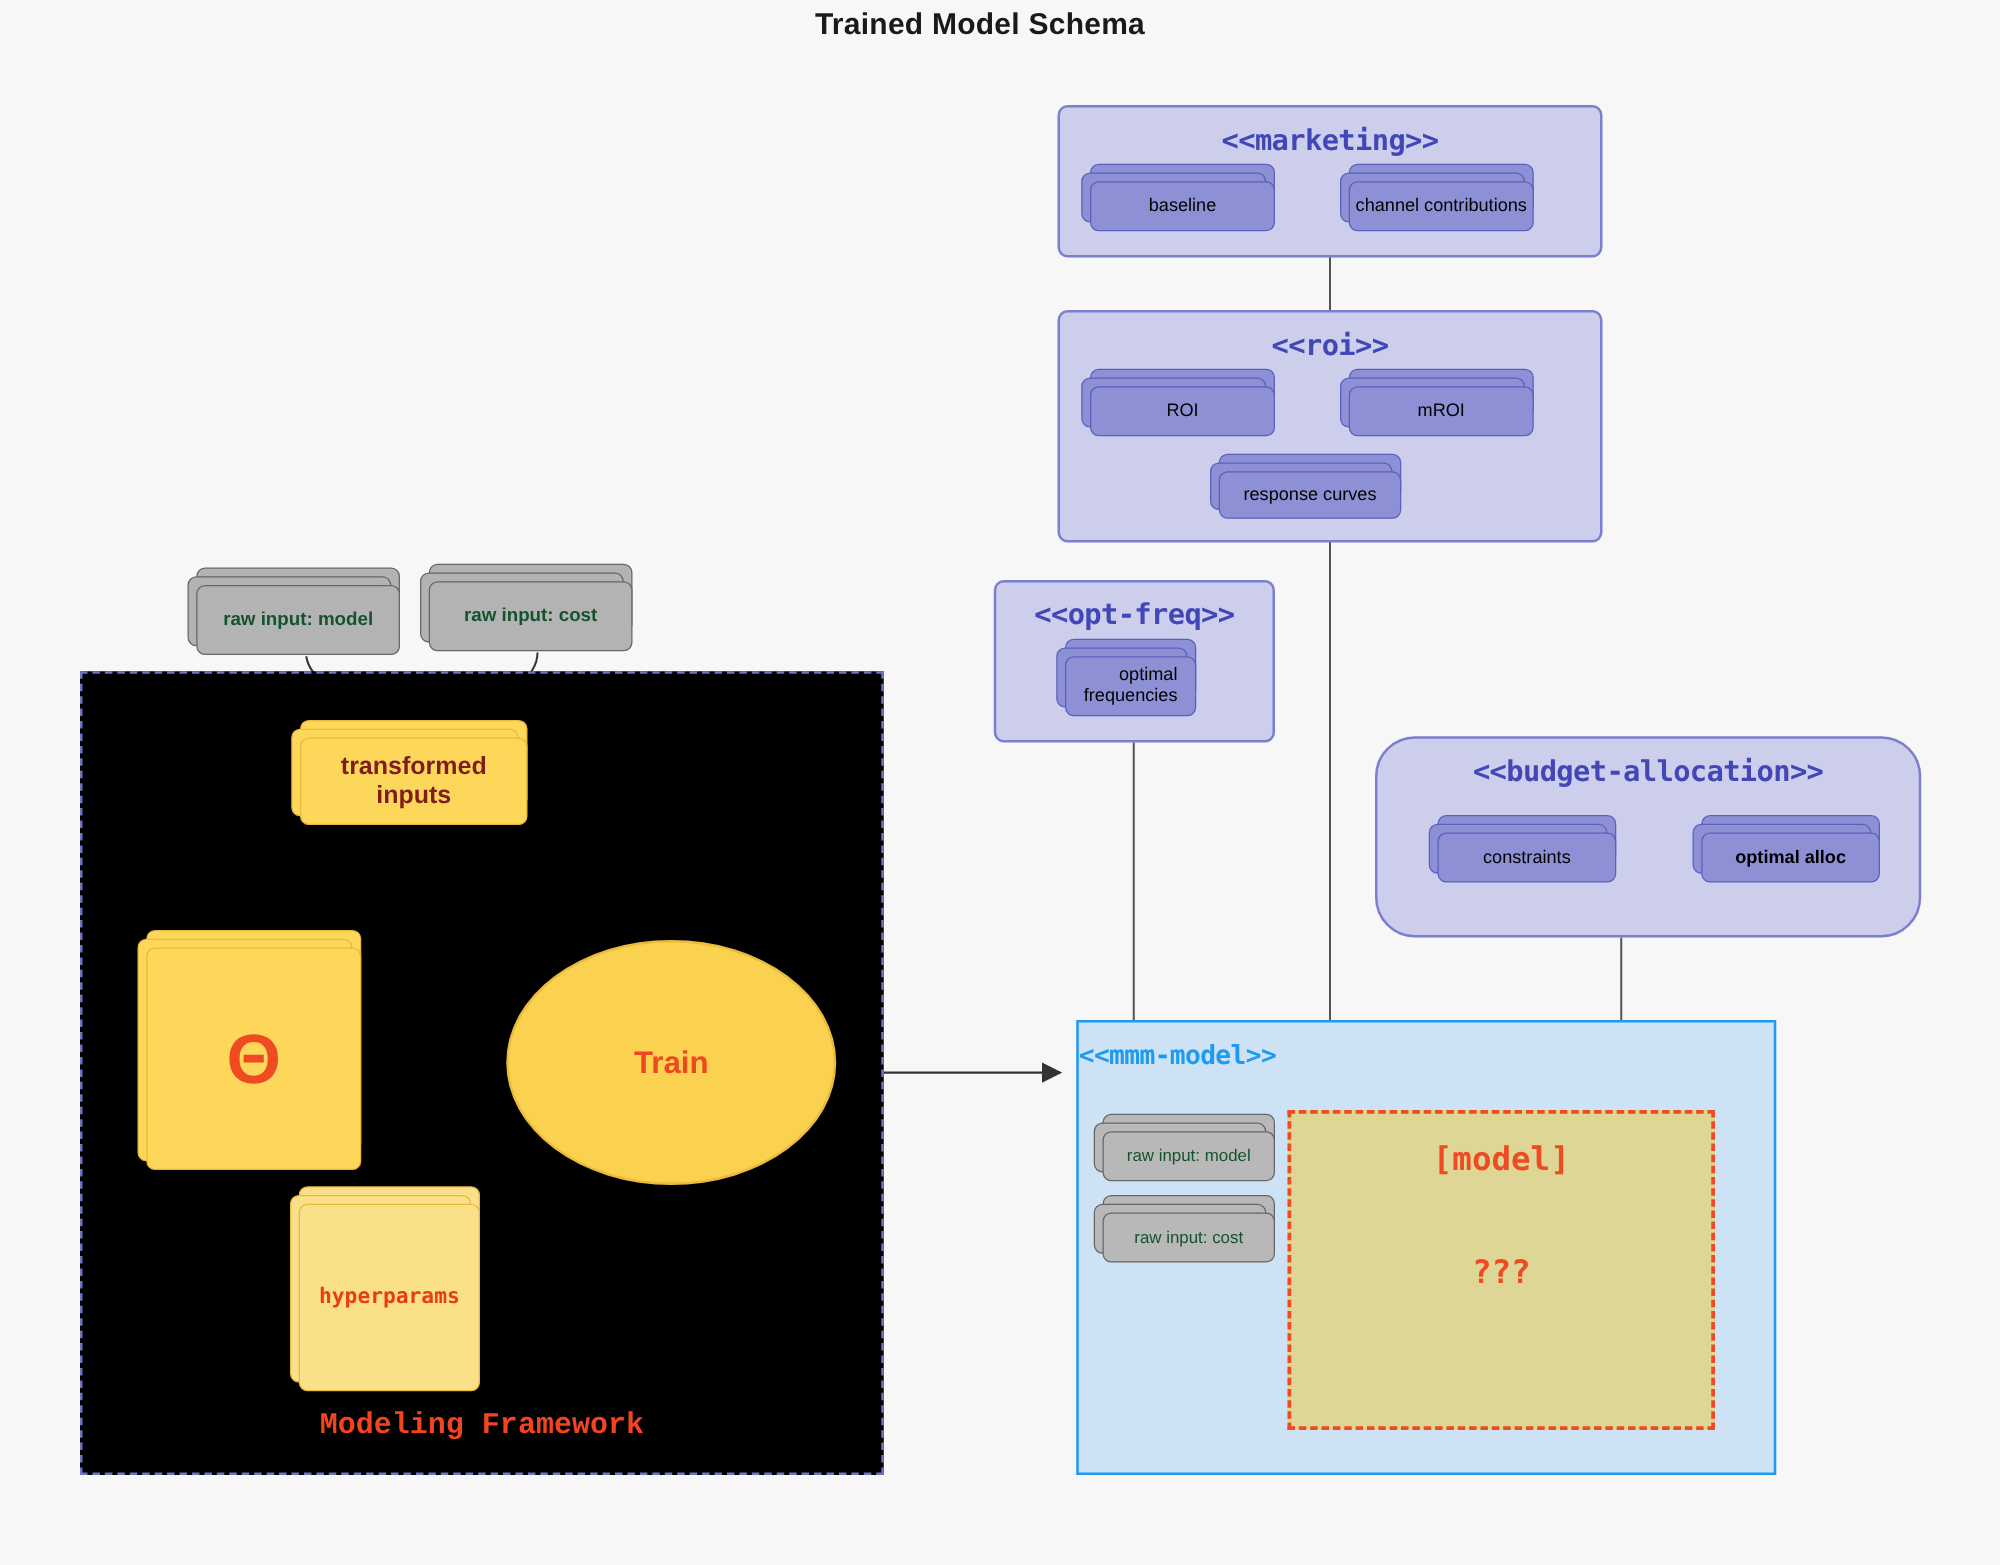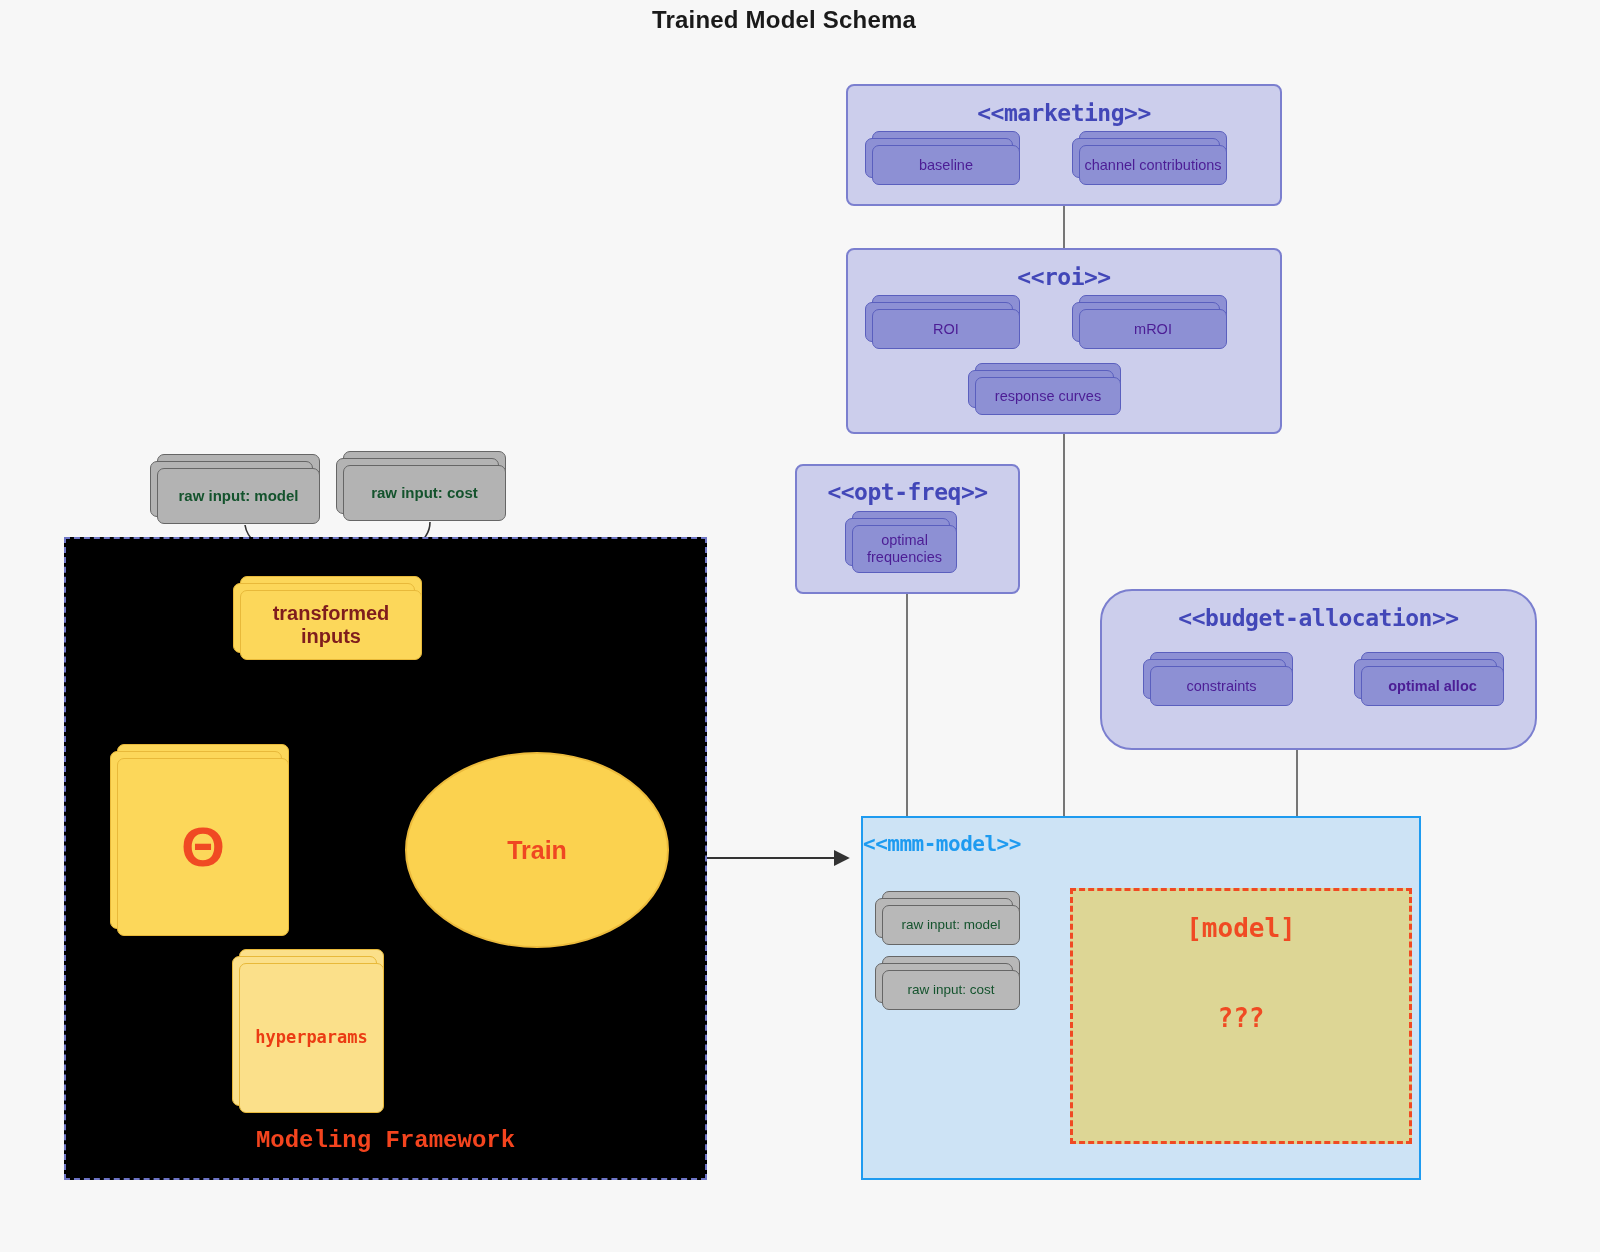--- a/index.html
+++ b/index.html
@@ -79,22 +79,23 @@
     line-height: 1.15;
   }
   
   .node-purple .shadow-card,
   .node-purple .shadow-card2,
   .node-purple .face {
     background: #8d90d4;
     border: 1.6px solid #5a5fbe;
   }
   .node-purple .face {
-    color: #4c1d95;
+    color: #000000;
     font-size: 14.5px;
+    text-align: right;
   }
   
   .node-grey .shadow-card,
   .node-grey .shadow-card2,
   .node-grey .face {
     background: #b3b3b3;
     border: 1.6px solid #666666;
   }
   .node-grey .face {
     color: #14532d;
@@ -184,21 +185,20 @@
     font-family: "DejaVu Sans Mono", monospace;
     font-weight: bold;
     font-size: 21px;
     color: #1e9bf0;
     letter-spacing: -0.5px;
   }
   #model-inner-box {
     background: #ddd695;
     border: 3px dashed #f04a23;
     box-sizing: border-box;
-    margin-left: 40px;
   }
   #model-inner-title {
     position: absolute;
     left: 0; right: 0;
     text-align: center;
     font-family: "DejaVu Sans Mono", monospace;
     font-weight: bold;
     font-size: 26px;
     color: #f04a23;
   }

